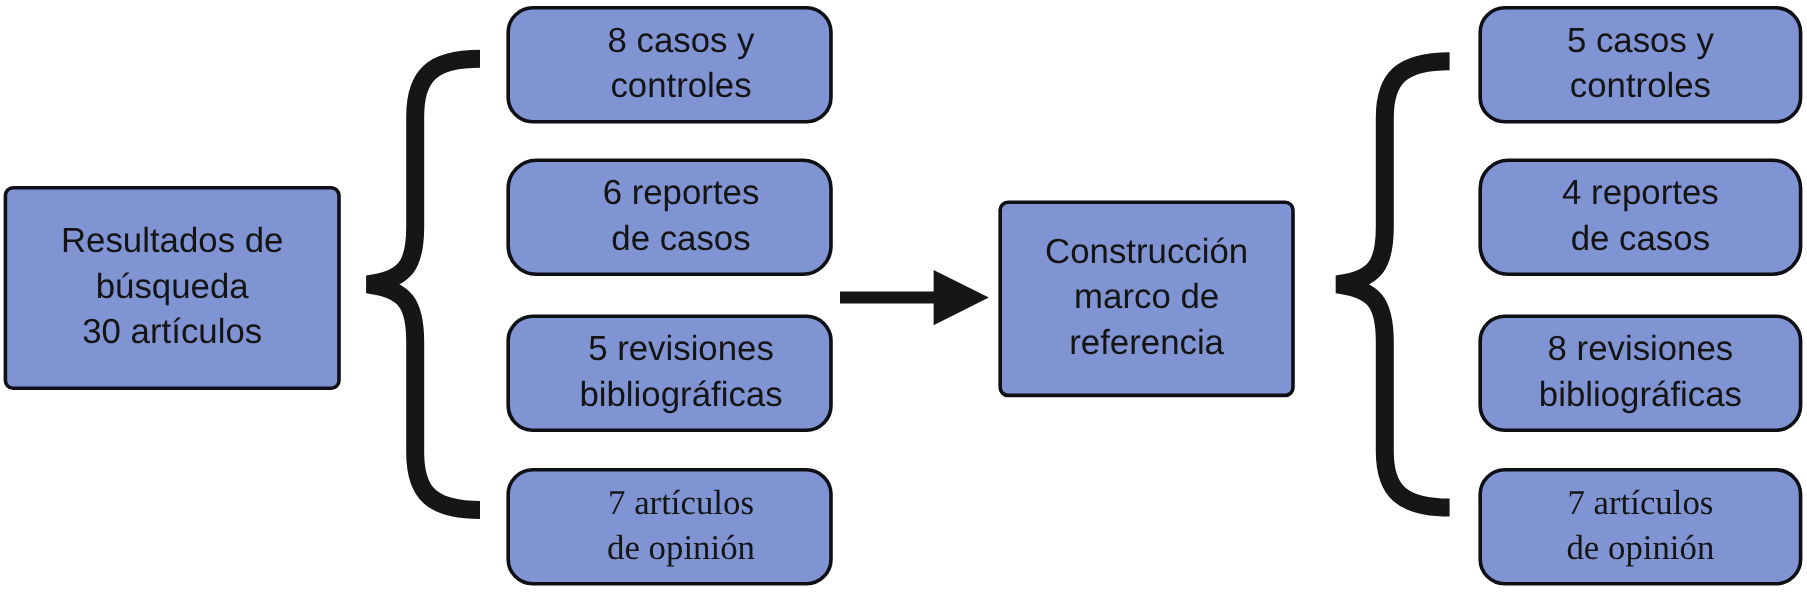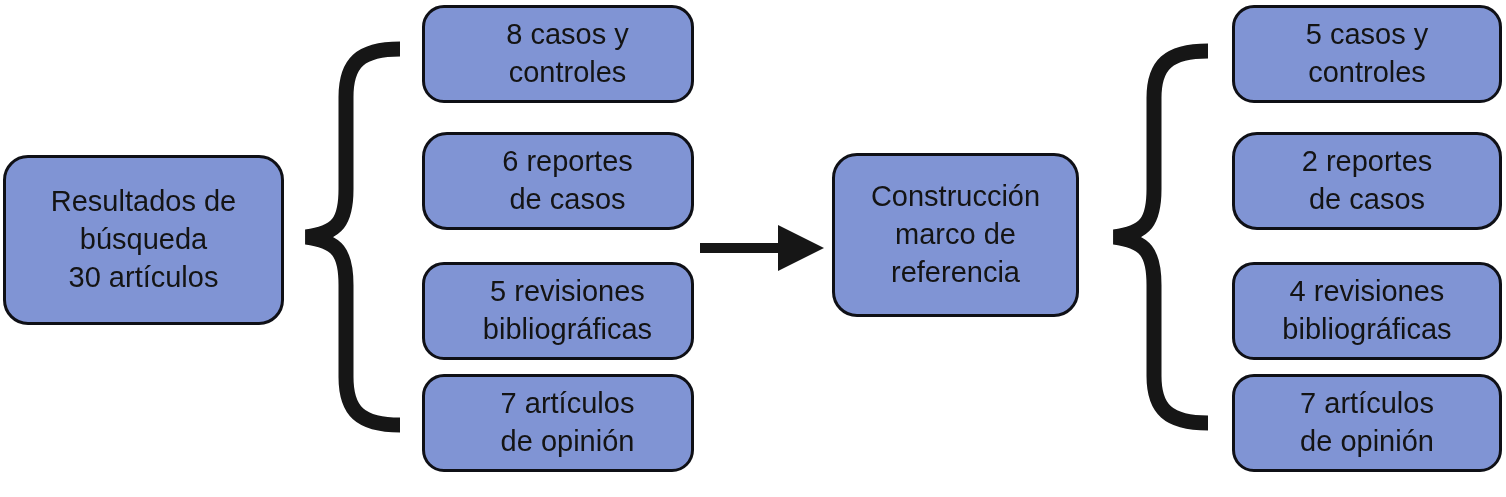--- a/index.html
+++ b/index.html
@@ -14,41 +14,41 @@
     background: var(--background, #ffffff);
     font-family: "Liberation Sans", sans-serif;
     color: var(--text, #141414);
     overflow: hidden;
   }
   .box {
     position: absolute;
     box-sizing: border-box;
     background: var(--box-fill, #8094d4);
     border: 3px solid var(--box-border, #0f1016);
-    border-radius: 25px;
+    border-radius: 8px;
     display: flex;
     align-items: center;
     justify-content: center;
     text-align: center;
     font-size: 29px;
     line-height: 38px;
   }
   .box-text {
     white-space: pre-line;
     margin-top: -2px;
   }
   .source-box  { left: 3px;    top: 155px; width: 281px; height: 170px; }
-  .center-box  { left: 832px;  top: 153px; width: 247px; height: 164px; }
+  .center-box  { left: 832px;  top: 167px; width: 247px; height: 164px; }
 
   .col-left  { left: 422px;  width: 272px; height: 98px; border-radius: 22px; padding-left: 19px; }
   .col-right { left: 1232px; width: 270px; height: 98px; border-radius: 22px; }
   .row-1 { top: 5px;   }
   .row-2 { top: 132px; border-radius: 25px; }
   .row-3 { top: 262px; }
-  .row-4 { top: 374px; }
+  .row-4 { top: 390px; font-family: Liberation Serif, serif; }
 
   .connector { position: absolute; }
   .brace-left  { left: 294px;  top: 41px; }
   .brace-right { left: 1102px; top: 43px; }
   .flow-arrow  { left: 700px;  top: 220px; }
 
   .brace-path {
     fill: none;
     stroke: var(--connector, #161616);
     stroke-width: 15;
@@ -103,25 +103,25 @@
 
   <svg class="connector brace-right" width="114" height="388" viewBox="0 0 114 388" aria-hidden="true">
     <path class="brace-path" d="M 106 8 C 66 8 52 22 52 55 L 52 146 C 52 178 44 190 12 194 C 44 198 52 210 52 242 L 52 333 C 52 366 66 380 106 380"></path>
   </svg>
 
   <div class="box col-right row-1">
     <span class="box-text">5 casos y
 controles</span>
   </div>
   <div class="box col-right row-2">
-    <span class="box-text">2 reportes
+    <span class="box-text">4 reportes
 de casos</span>
   </div>
   <div class="box col-right row-3">
-    <span class="box-text">4 revisiones
+    <span class="box-text">8 revisiones
 bibliográficas</span>
   </div>
   <div class="box col-right row-4">
     <span class="box-text">7 artículos
 de opinión</span>
   </div>
 
 </div>
 
 </body></html>

